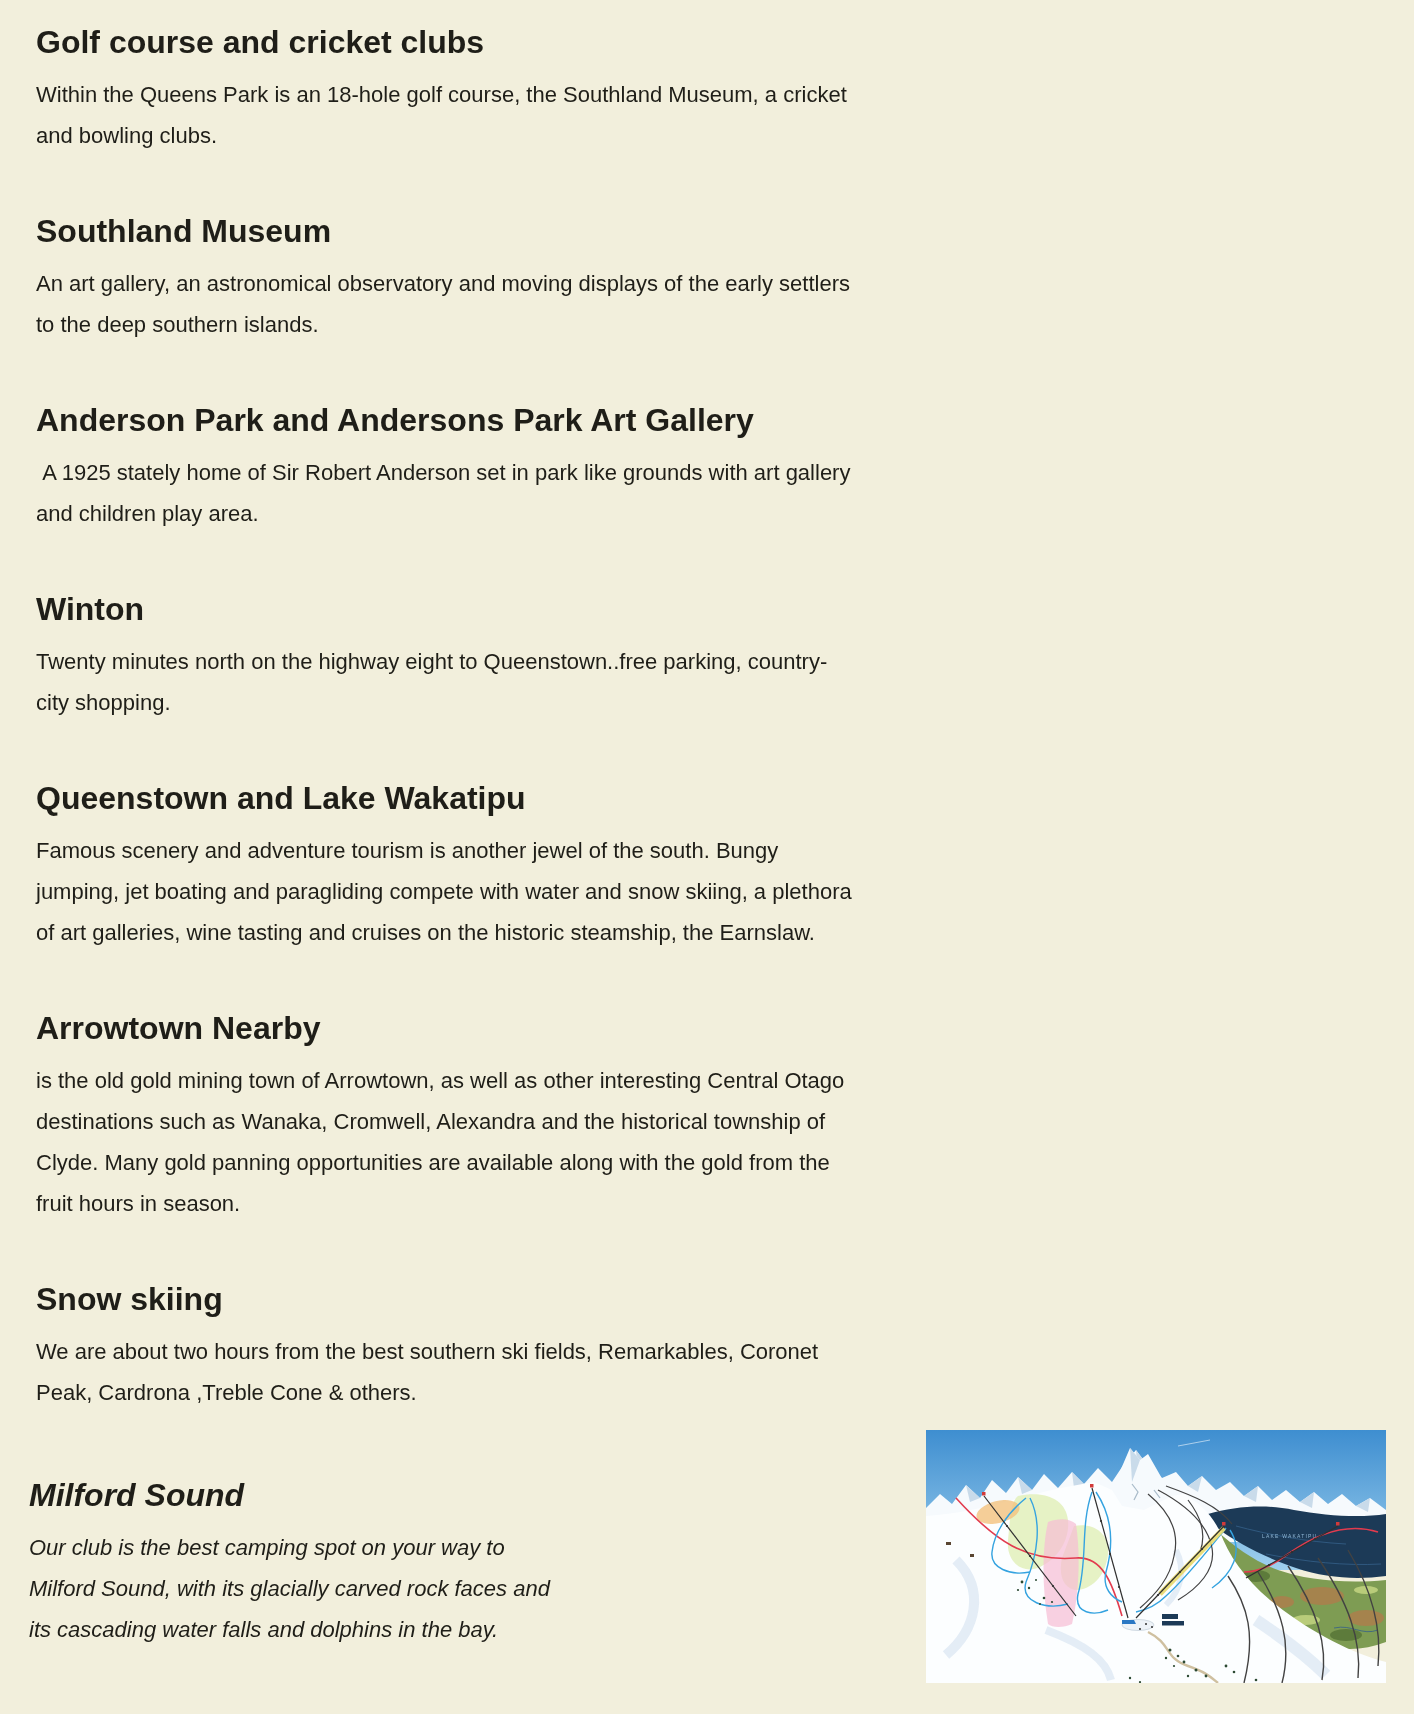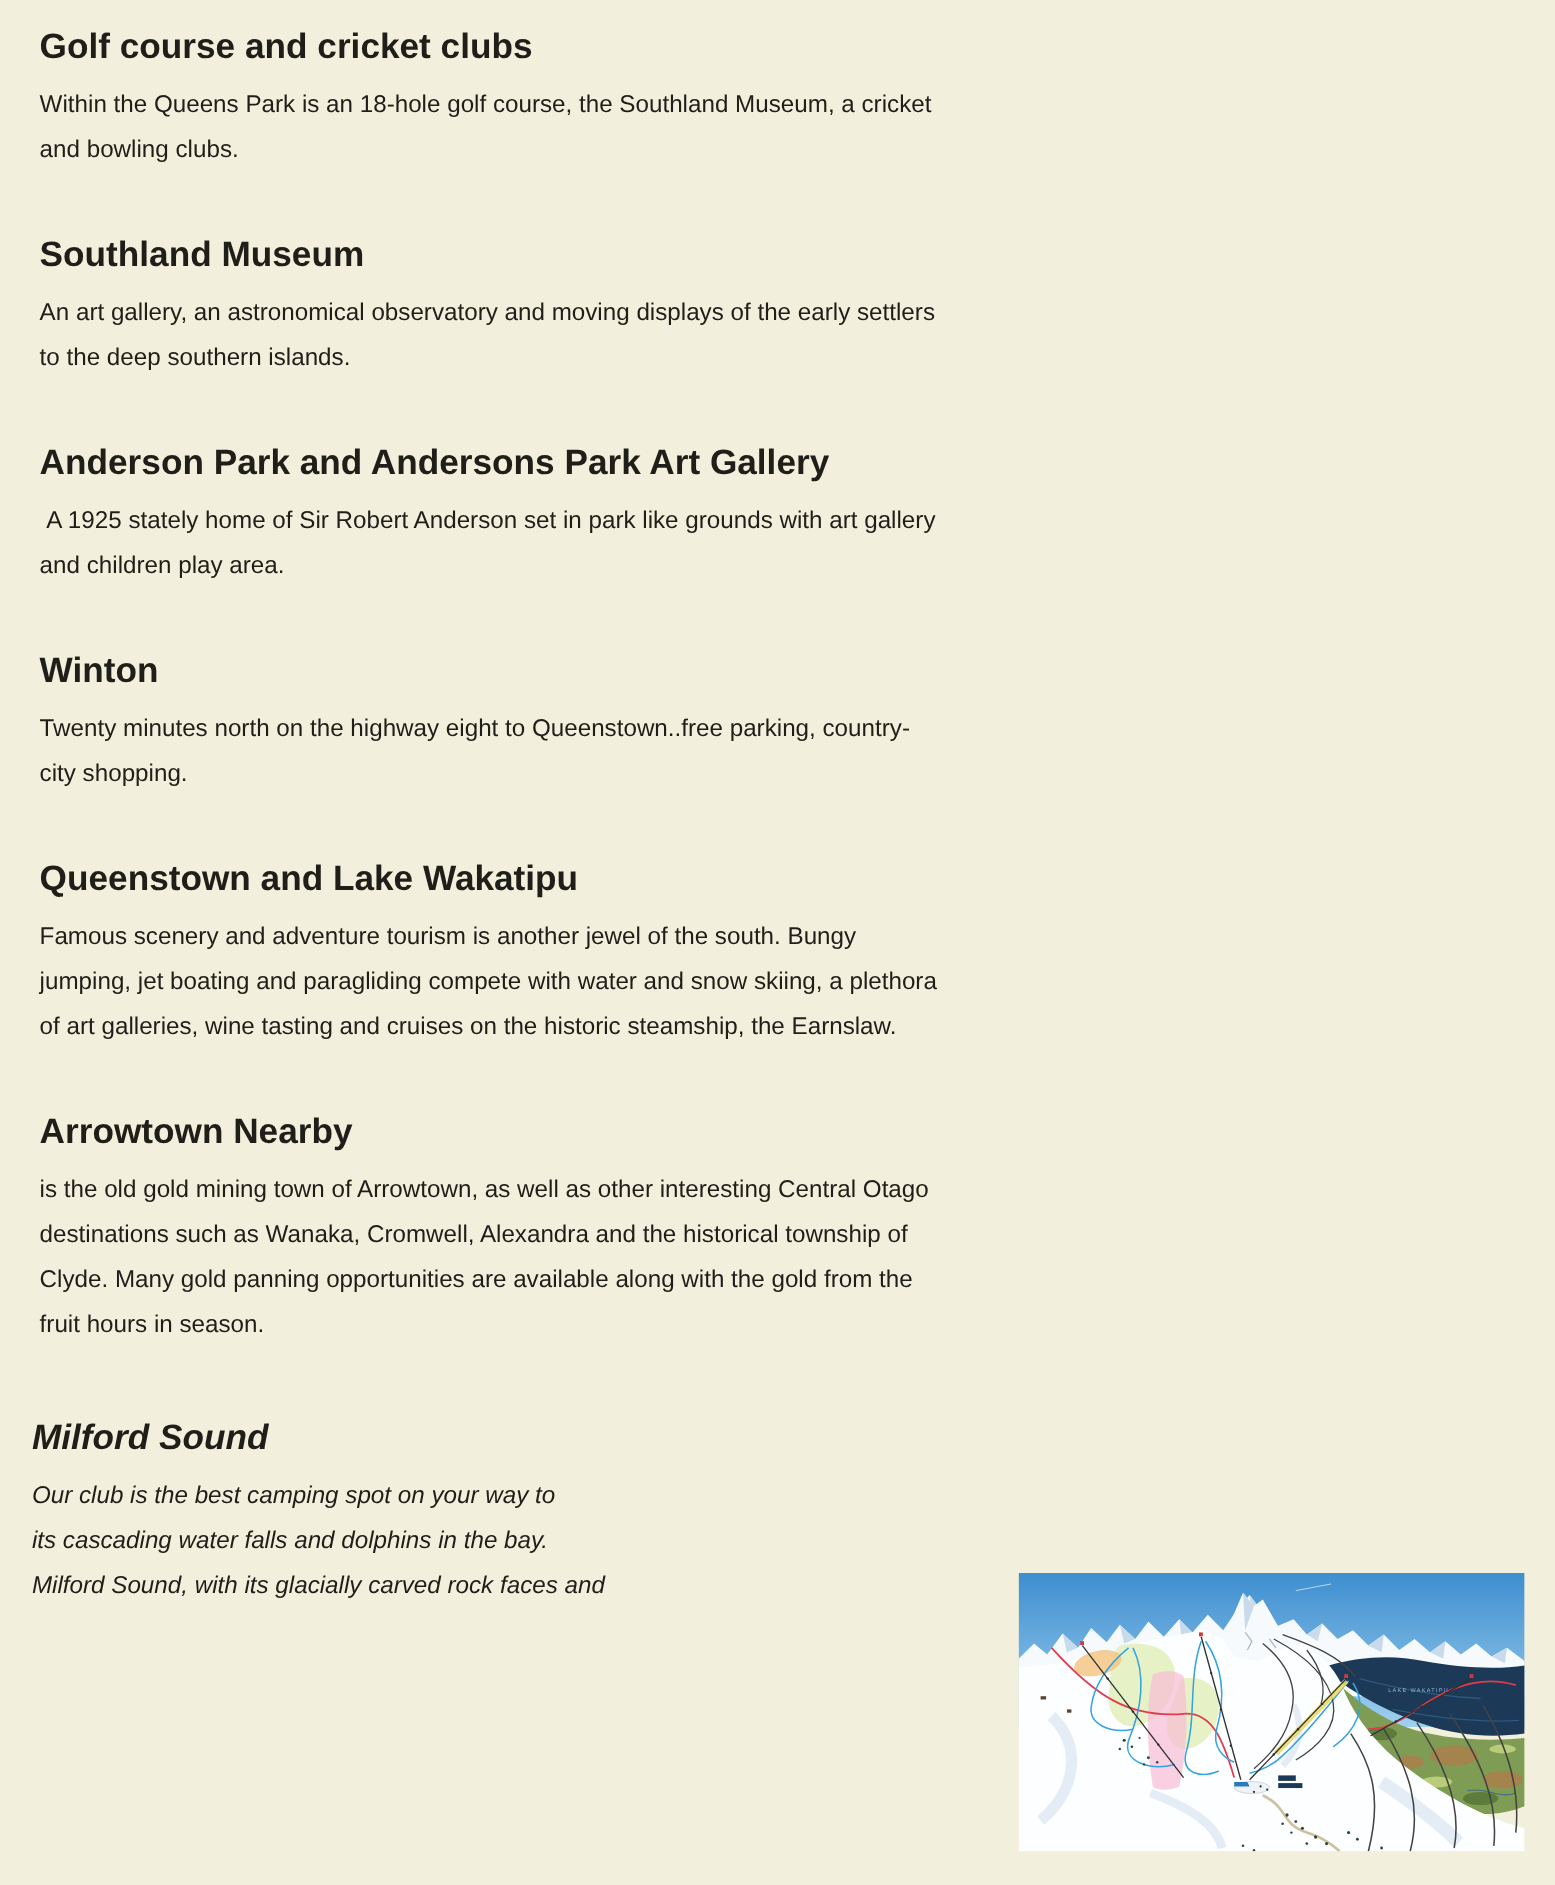--- a/index.html
+++ b/index.html
@@ -125,27 +125,34 @@
   <div class="section">
     <div class="section-heading">Arrowtown Nearby</div>
     <div class="section-body">
       <div class="body-line">is the old gold mining town of Arrowtown, as well as other interesting Central Otago</div>
       <div class="body-line">destinations such as Wanaka, Cromwell, Alexandra and the historical township of</div>
       <div class="body-line">Clyde. Many gold panning opportunities are available along with the gold from the</div>
       <div class="body-line">fruit hours in season.</div>
     </div>
   </div>
 
+  <div class="section">
+    <div class="section-heading">Snow skiing</div>
+    <div class="section-body">
+      <div class="body-line">We are about two hours from the best southern ski fields, Remarkables, Coronet</div>
+      <div class="body-line">Peak, Cardrona ,Treble Cone &amp; others.</div>
+    </div>
+  </div>
 
   <div class="section section-milford">
     <div class="section-heading">Milford Sound</div>
     <div class="section-body">
       <div class="body-line">Our club is the best camping spot on your way to</div>
+      <div class="body-line">Milford Sound, with its glacially carved rock faces and</div>
       <div class="body-line">its cascading water falls and dolphins in the bay.</div>
-      <div class="body-line">Milford Sound, with its glacially carved rock faces and</div>
     </div>
   </div>
 
 </div>
 
 <div class="map">
   <svg viewBox="0 0 460 253" xmlns="http://www.w3.org/2000/svg">
     <defs>
       <linearGradient id="skyGrad" x1="0" y1="0" x2="0" y2="1">
         <stop offset="0" stop-color="#3e8ed0"></stop>

